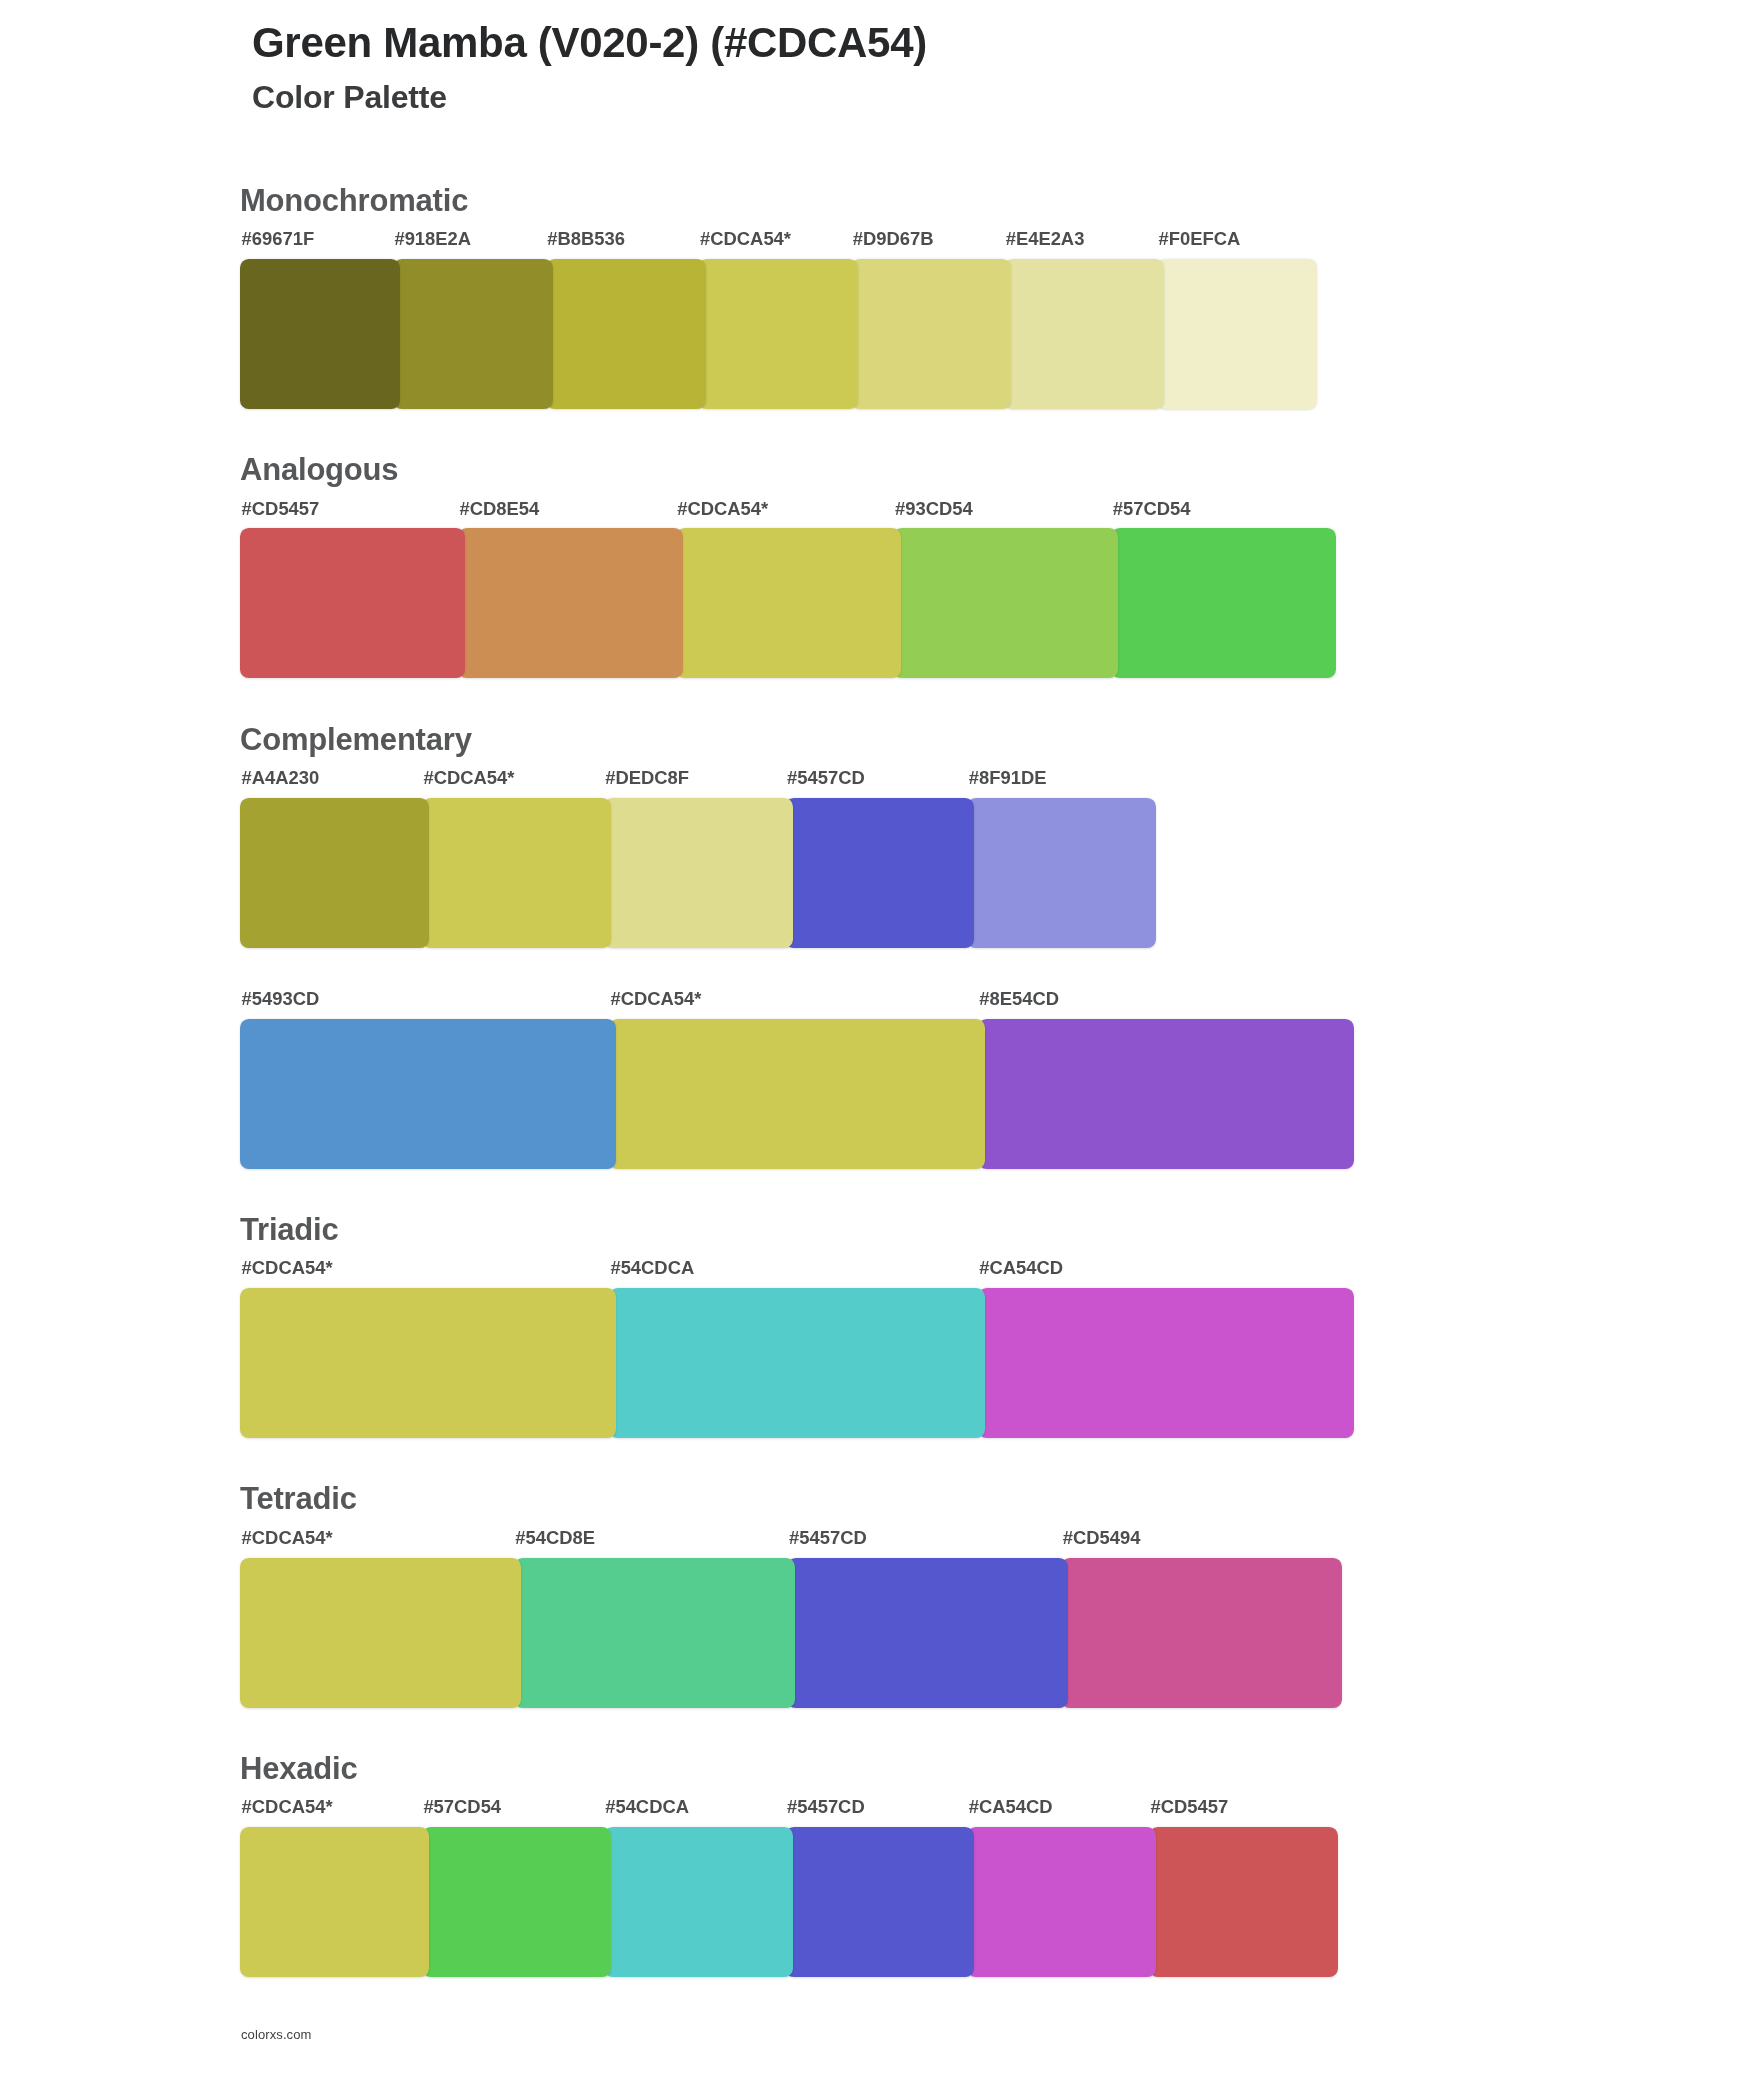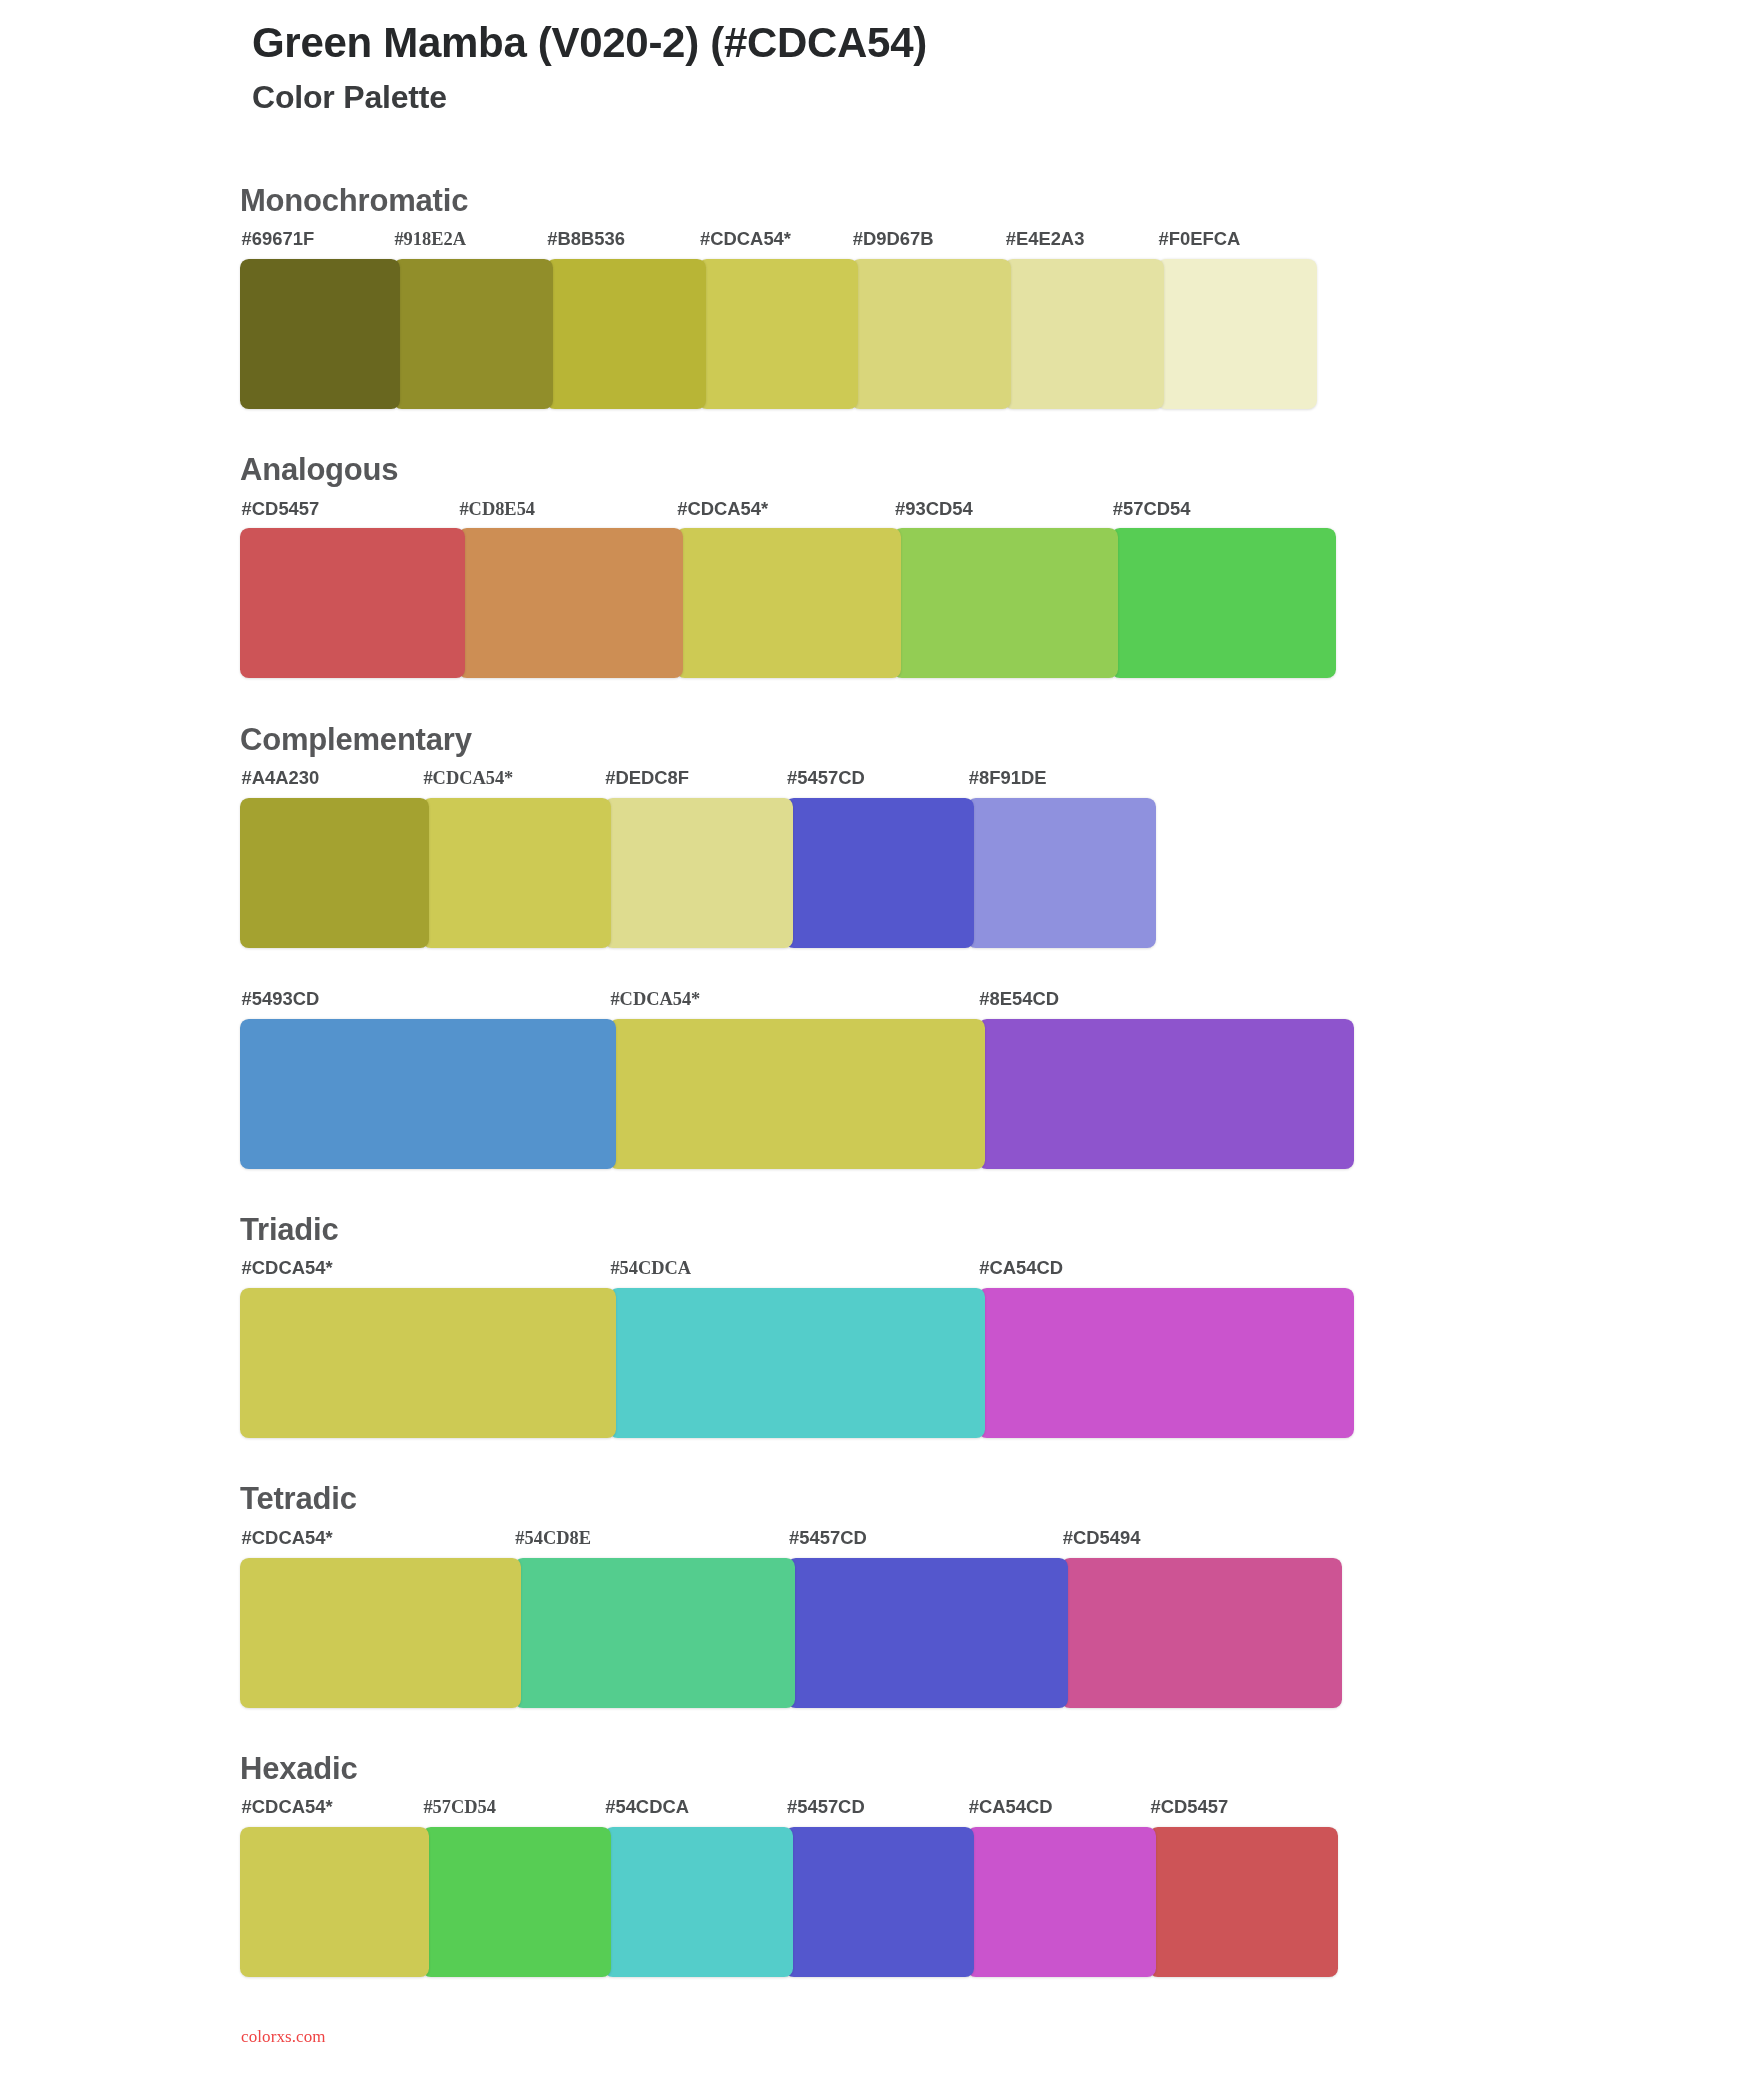--- a/index.html
+++ b/index.html
@@ -99,39 +99,38 @@
   .swatch-chip {
     display: block;
     width: 100%;
     height: 150px;
     border-radius: 8.8px;
     box-shadow: 0 0.8px 2.4px rgba(0,0,0,0.13);
   }
 
   
   .swatch:nth-child(1) { z-index: 20; }
-  .swatch:nth-child(2) { z-index: 19; font-family: Liberation Serif, serif; }
+  .swatch:nth-child(2) { z-index: 19; }
   .swatch:nth-child(3) { z-index: 18; }
   .swatch:nth-child(4) { z-index: 17; }
   .swatch:nth-child(5) { z-index: 16; }
   .swatch:nth-child(6) { z-index: 15; }
   .swatch:nth-child(7) { z-index: 14; }
 
   
   #footer {
     position: absolute;
     left: 241px;
     top: 2027px;
   }
 
   #footer-brand {
-    font-size: 17px;
-    color: #ef4444;
+    font-size: 13px;
+    color: #404040;
     letter-spacing: 0.1px;
-    font-family: Liberation Serif, serif;
   }
 </style>
 </head>
 <body>
 
 <div id="page">
 
   <div id="header">
     <div id="page-title">Green Mamba (V020-2) (#CDCA54)</div>
     <div id="page-subtitle">Color Palette</div>

